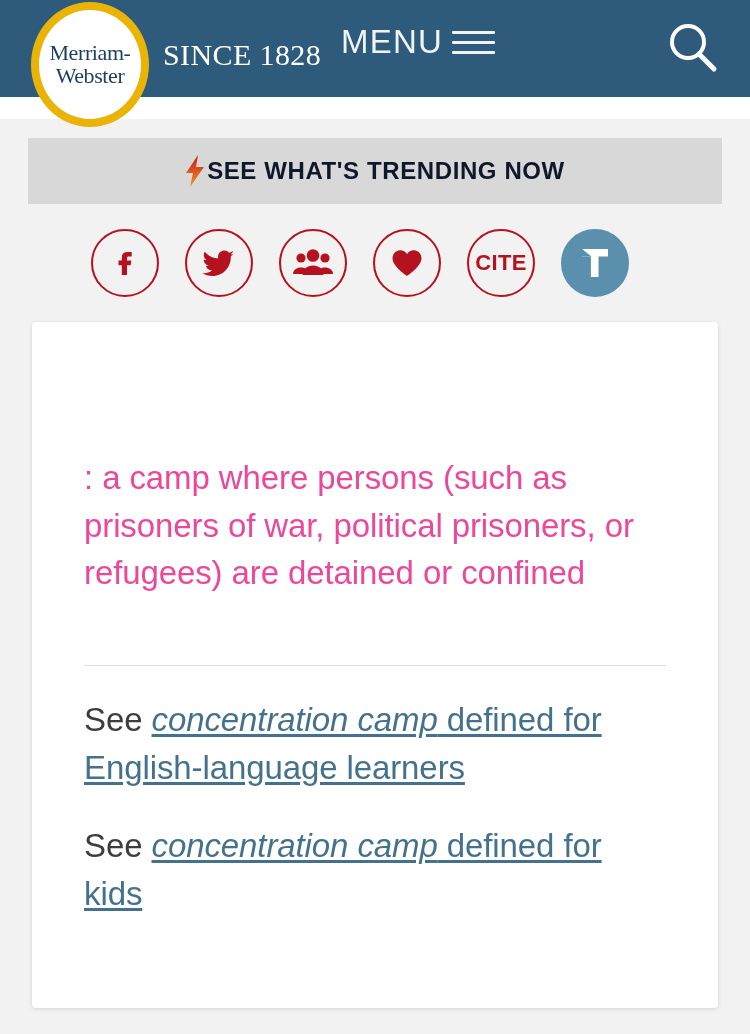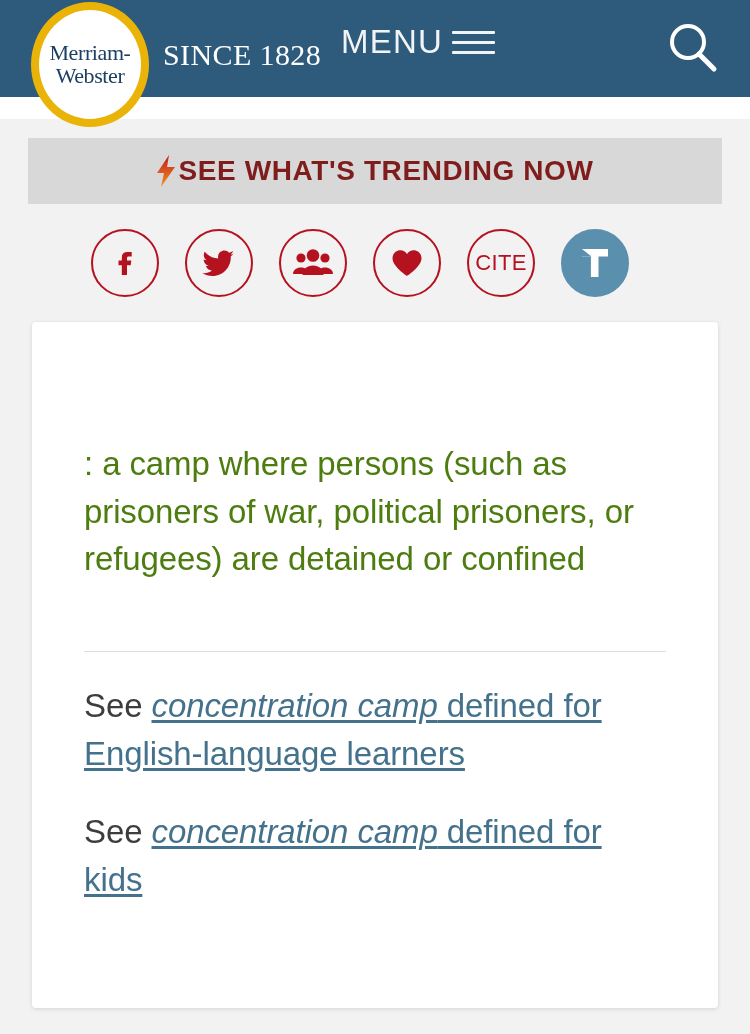--- a/index.html
+++ b/index.html
@@ -130,22 +130,22 @@
     height: 66px;
     background: #d8d8d8;
     display: flex;
     align-items: center;
     justify-content: center;
     gap: 2px;
     cursor: pointer;
   }
   .bolt { width: 20px; height: 32px; display: block; }
   .trending-label {
-    color: #7f1d1d;
-    font-size: 28px;
+    color: #0f172a;
+    font-size: 24px;
     font-weight: bold;
     letter-spacing: 0.6px;
     white-space: nowrap;
   }
 
   
   .social-row {
     display: flex;
     align-items: center;
     gap: 26px;
@@ -162,21 +162,21 @@
     background: transparent;
     cursor: pointer;
   }
   .icon-circle.filled {
     background: #5b8fae;
     border-color: #5b8fae;
   }
   .cite-text {
     color: #b5121f;
     font-size: 22px;
-    font-weight: normal;
+    font-weight: bold;
     letter-spacing: 0.3px;
   }
 
   
   .card {
     margin: 25px 32px 0 32px;
     background: #ffffff;
     border-radius: 4px;
     box-shadow: 0 1px 4px rgba(0,0,0,0.13);
     padding: 96px 52px 60px 52px;
@@ -190,23 +190,23 @@
     letter-spacing: -0.2px;
   }
   .def-heading .strong { font-weight: bold; }
   .def-heading .term {
     font-size: 31px;
     font-weight: normal;
     letter-spacing: 0.2px;
   }
 
   .def-text {
-    margin-top: 22px;
+    margin-top: 36px;
     font-size: 33px;
-    color: #4d7c0f;
+    color: #ec4899;
     line-height: 1.44;
     letter-spacing: -0.1px;
   }
 
   .divider {
     margin-top: 68px;
     height: 1px;
     background: #dedede;
   }
 

